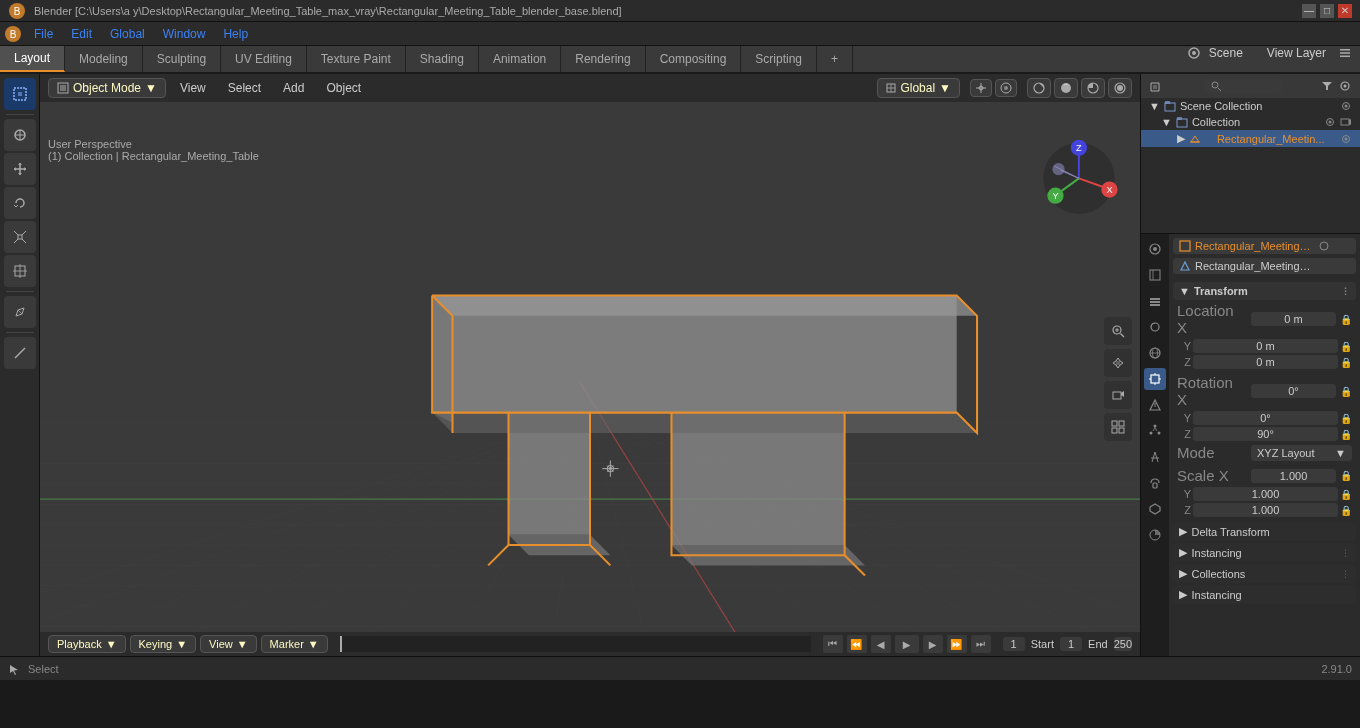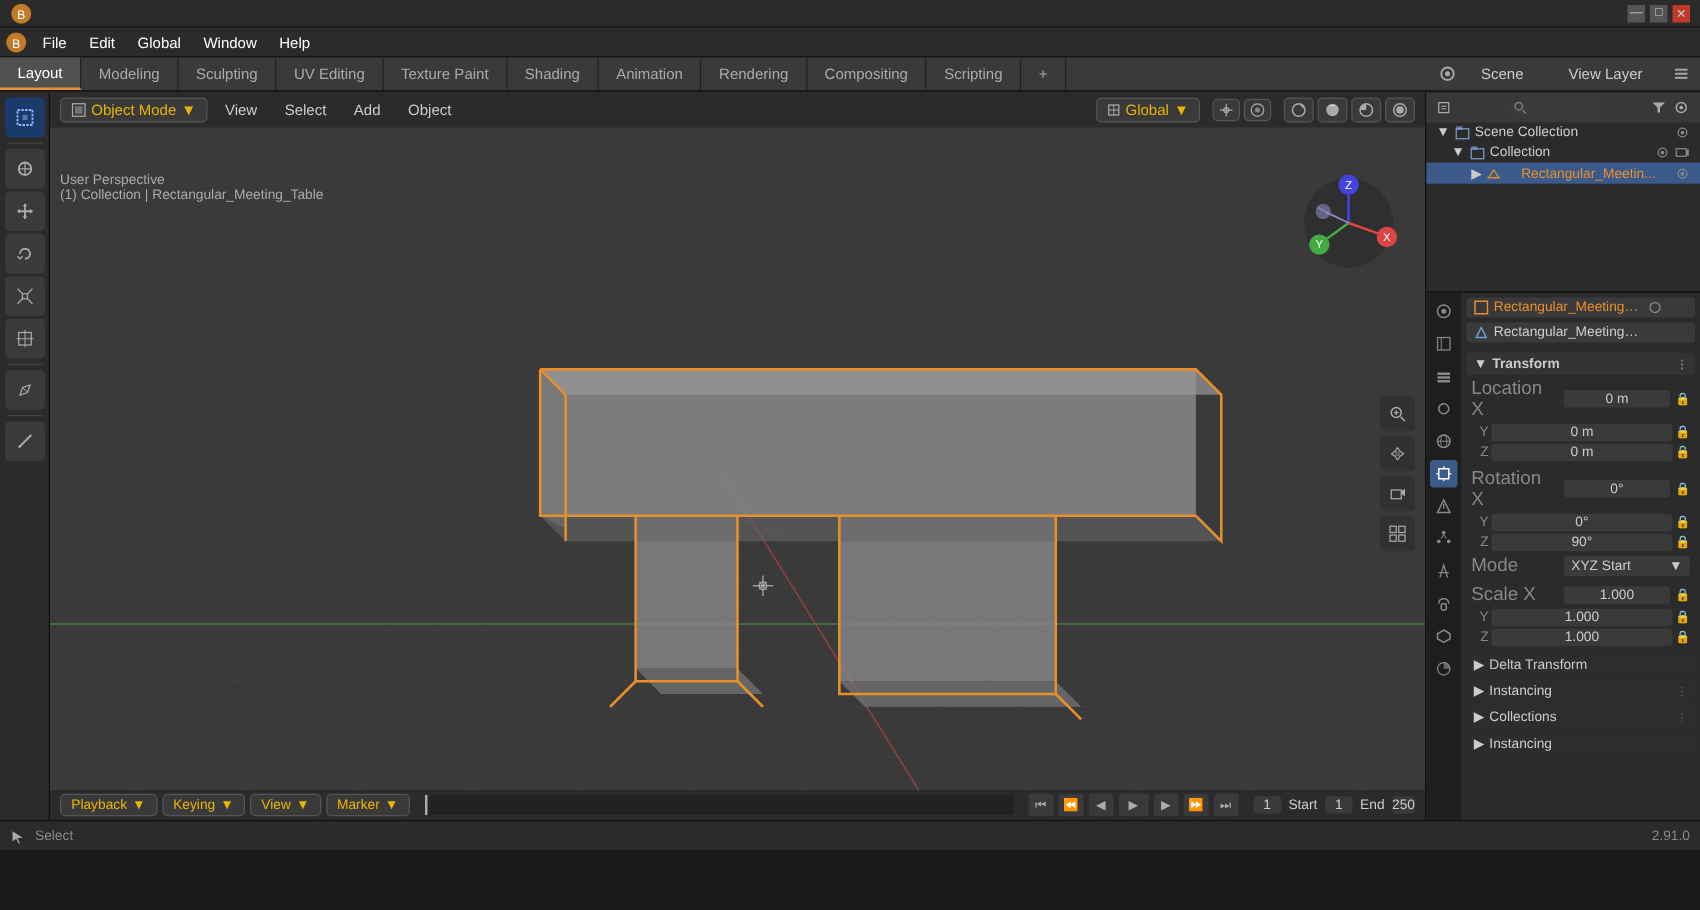--- a/index.html
+++ b/index.html
@@ -49,21 +49,21 @@
       background: #2b2b2b;
       display: flex;
       align-items: center;
       padding: 0 4px;
       gap: 2px;
       border-bottom: 1px solid #111;
     }
     .menu-item {
       padding: 2px 8px;
       font-size: 12px;
-      color: #ffffff;
+      color: #3b82f6;
       cursor: pointer;
       border-radius: 3px;
     }
 
     
     #tabs-bar {
       height: 28px;
       background: #3a3a3a;
       display: flex;
       align-items: stretch;
@@ -79,23 +79,22 @@
       border-right: 1px solid #222;
     }
     .tab.active {
       background: #505050;
       color: #fff;
       border-bottom: 2px solid #e88f2c;
     }
     #tabs-right {
       margin-left: auto;
       display: flex;
-      align-items: center;
       padding-right: 8px;
-      gap: 20px;
+      gap: 8px;
     }
 
     
     #main-layout {
       display: flex;
       height: calc(728px - 22px - 24px - 28px - 24px); 
       position: relative;
     }
 
     
@@ -152,21 +151,21 @@
       color: #ccc;
       cursor: pointer;
       border-radius: 3px;
     }
     .viewport-dropdown {
       background: #3a3a3a;
       border: 1px solid #555;
       border-radius: 4px;
       padding: 2px 8px;
       font-size: 12px;
-      color: #eab308;
+      color: #fef9c3;
       cursor: pointer;
       display: flex;
       align-items: center;
       gap: 4px;
     }
     #viewport-canvas {
       position: absolute;
       top: 28px; left: 0; right: 0; bottom: 0;
     }
 
@@ -437,20 +436,21 @@
   </style>
 </head>
 <body>
 
 <div id="title-bar">
   <div id="title-bar-left">
     <svg width="18" height="18" viewBox="0 0 18 18">
       <circle cx="9" cy="9" r="8" fill="#e88f2c" opacity="0.8"></circle>
       <text x="9" y="13" text-anchor="middle" font-size="10" fill="#fff">B</text>
     </svg>
+    <span style="font-size:11px;color:#aaa;">Blender [C:\Users\a y\Desktop\Rectangular_Meeting_Table_max_vray\Rectangular_Meeting_Table_blender_base.blend]</span>
   </div>
   <div id="title-bar-controls">
     <button class="title-btn">—</button>
     <button class="title-btn">□</button>
     <button class="title-btn" style="background:#c0392b;">✕</button>
   </div>
 </div>
 
 <div id="menu-bar">
   <svg width="18" height="18" viewBox="0 0 18 18" style="margin-right:2px;">
@@ -1008,21 +1008,21 @@
           </div>
           <div class="props-subrow">
             <span class="props-sublabel">Z</span>
             <div class="props-subvalue">90°</div>
             <span class="props-lock">🔒</span>
           </div>
 
           <div class="props-row">
             <span class="props-label">Mode</span>
             <div class="mode-dropdown" style="flex:1;">
-              <span>XYZ Start</span>
+              <span>XYZ Layout</span>
               <span>▼</span>
             </div>
           </div>
 
           <div class="props-row" style="margin-top:2px;">
             <span class="props-label">Scale X</span>
             <div class="props-value">1.000</div>
             <span class="props-lock">🔒</span>
           </div>
           <div class="props-subrow">

